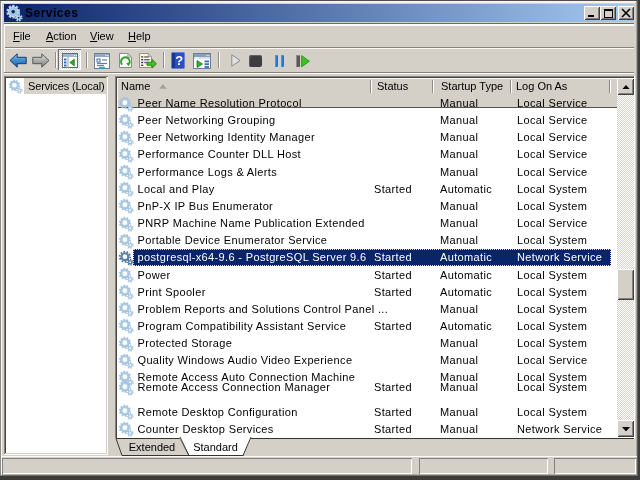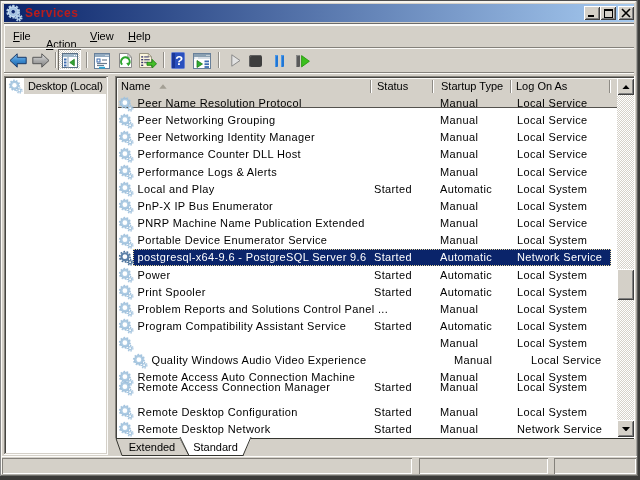--- a/index.html
+++ b/index.html
@@ -58,34 +58,34 @@
 
 <div class="a" style="left:4px;top:4px;width:630px;height:18px;background:linear-gradient(90deg,#0A246A,#A6CAF0);"></div>
 <svg class="a" style="left:5px;top:4px" width="18" height="18" viewBox="0 0 18 18">
   <circle cx="8.2" cy="7.7" r="5.7" fill="none" stroke="#ACCAE6" stroke-width="2.4" stroke-dasharray="2.3,1.3"></circle>
   <circle cx="8.2" cy="7.7" r="4.9" fill="#A2C2E2" stroke="#D4E4F6" stroke-width="1"></circle>
   <circle cx="8.2" cy="7.7" r="2.25" fill="#0E2870" stroke="#CCE0F2" stroke-width="0.8"></circle>
   <circle cx="13.7" cy="13.7" r="3" fill="none" stroke="#AECCE8" stroke-width="1.7" stroke-dasharray="1.6,1.1"></circle>
   <circle cx="13.7" cy="13.7" r="2.1" fill="#9CBEE0" stroke="#C8DCF0" stroke-width="0.9"></circle>
   <circle cx="13.7" cy="13.7" r="0.8" fill="#0E2870"></circle>
 </svg>
-<div class="a" style="left:25px;top:4px;height:31px;line-height:18px;color:#b91c1c;font-weight:bold;font-size:12px;letter-spacing:0.5px;">Services</div>
+<div class="a" style="left:25px;top:4px;height:31px;line-height:18px;color:#000000;font-weight:bold;font-size:12px;letter-spacing:0.5px;">Services</div>
 <div class="a btn3d" style="left:584px;top:6px;width:16px;height:14px;"></div>
 <div class="a" style="left:588px;top:15px;width:6px;height:2px;background:#000;"></div>
 <div class="a btn3d" style="left:600px;top:6px;width:16px;height:14px;"></div>
 <div class="a" style="left:603.5px;top:8.5px;width:9.5px;height:9px;border:1px solid #000;border-top-width:2px;"></div>
 <div class="a btn3d" style="left:618px;top:6px;width:16px;height:14px;"></div>
 <svg class="a" style="left:621px;top:8px" width="10" height="10" viewBox="0 0 10 10">
       <path d="M1,1 L9,9 M9,1 L1,9" stroke="#000" stroke-width="1.6"></path>
     </svg>
 
 <div class="a" style="left:4px;top:23px;width:630px;height:1px;background:#6B6B6B;"></div>
 <div class="a" style="left:4px;top:24px;width:630px;height:2px;background:#FDFCFA;"></div>
 <div class="a" style="left:13px;top:28px;height:16px;line-height:16px;"><span style="text-decoration:underline">F</span>ile</div>
-<div class="a" style="left:46px;top:36px;height:16px;line-height:16px;"><span style="text-decoration:underline">A</span>ction</div>
+<div class="a" style="left:46px;top:28px;height:16px;line-height:16px;"><span style="text-decoration:underline">A</span>ction</div>
 <div class="a" style="left:90px;top:28px;height:16px;line-height:16px;"><span style="text-decoration:underline">V</span>iew</div>
 <div class="a" style="left:128px;top:28px;height:16px;line-height:16px;"><span style="text-decoration:underline">H</span>elp</div>
 <div class="a" style="left:4px;top:47px;width:630px;height:1px;background:#84817B;"></div>
 <div class="a" style="left:4px;top:48px;width:630px;height:1px;background:#FBFAF7;"></div>
 
 <div class="a" style="left:4px;top:72px;width:630px;height:1px;background:#84817B;"></div>
 <div class="a" style="left:4px;top:73px;width:630px;height:1px;background:#FBFAF7;"></div>
 <div class="a" style="left:4px;top:24px;width:1px;height:48px;background:#FBFAF7;"></div>
 
 <svg class="a" style="left:8.5px;top:53px" width="18" height="15" viewBox="0 0 18 15">
@@ -195,21 +195,21 @@
 <div class="a" style="left:5px;top:77px;width:102px;height:377px;background:#454440;"></div>
 <div class="a" style="left:6px;top:78px;width:101px;height:375px;background:#fff;"></div>
 <div class="a" style="left:106px;top:77px;width:1px;height:377px;background:#D4D0C8;"></div>
 <div class="a" style="left:107px;top:77px;width:1px;height:378px;background:#FDFCFA;"></div>
 <div class="a" style="left:5px;top:453px;width:102px;height:1px;background:#D4D0C8;"></div>
 <div class="a" style="left:4px;top:454px;width:104px;height:1px;background:#FDFCFA;"></div>
 <svg class="gi a" style="left:8px;top:79px;width:15px;height:15px;">
       <use href="#gear"></use>
     </svg>
 <div class="a" style="left:24px;top:78px;width:82px;height:16px;background:#D6D2CA;"></div>
-<div class="a" style="left:28px;top:78px;height:16px;line-height:16.5px;letter-spacing:-0.15px;">Desktop (Local)</div>
+<div class="a" style="left:28px;top:78px;height:16px;line-height:16.5px;letter-spacing:-0.15px;">Services (Local)</div>
 
 <div class="a" style="left:115px;top:76px;width:520px;height:362px;background:#87847E;"></div>
 <div class="a" style="left:116px;top:77px;width:518px;height:361px;background:#454440;"></div>
 <div class="a" style="left:117px;top:78px;width:517px;height:360px;background:#fff;"></div>
 <div class="a" style="left:634px;top:76px;width:1px;height:379px;background:#FDFCFA;"></div>
 
 <div class="a" style="left:117px;top:78px;width:500px;height:30px;background:#D4D0C8;box-shadow:inset 1px 1px 0 #FBFAF7,inset 0 -1px 0 #54524E;">
   <div class="a" style="left:4px;top:0;height:16px;line-height:16.5px;">Name</div>
   <svg class="a" style="left:42px;top:5.5px" width="8" height="5" viewBox="0 0 8 5">
         <path d="M4,0.3 L7.7,4.7 L0.3,4.7 Z" fill="#A39F94"></path>
@@ -342,24 +342,25 @@
       </svg>
       <span class="nm" style="">Program Compatibility Assistant Service</span>
       <span class="st" style="">Started</span>
       <span class="su" style="">Automatic</span>
       <span class="lo" style="">Local System</span>
     </div>
 <div class="row" style="top:335.10px;">
       <svg class="gi">
         <use href="#gear"></use>
       </svg>
-      <span class="su" style="">Manual</span>
-      <span class="lo" style="">Local System</span>
-    </div>
-<div class="row" style="top:352.25px;margin-left:14px;">
+      <span class="nm" style="">Protected Storage</span>
+      <span class="su" style="">Manual</span>
+      <span class="lo" style="">Local System</span>
+    </div>
+<div class="row" style="top:352.25px;">
       <svg class="gi">
         <use href="#gear"></use>
       </svg>
       <span class="nm" style="">Quality Windows Audio Video Experience</span>
       <span class="su" style="">Manual</span>
       <span class="lo" style="">Local Service</span>
     </div>
 <div class="row" style="top:369.40px;">
       <svg class="gi">
         <use href="#gear"></use>
@@ -383,21 +384,21 @@
       </svg>
       <span class="nm" style="">Remote Desktop Configuration</span>
       <span class="st" style="">Started</span>
       <span class="su" style="">Manual</span>
       <span class="lo" style="">Local System</span>
     </div>
 <div class="row" style="top:420.85px;">
       <svg class="gi">
         <use href="#gear"></use>
       </svg>
-      <span class="nm" style="">Remote Desktop Network</span>
+      <span class="nm" style="">Counter Desktop Services</span>
       <span class="st" style="">Started</span>
       <span class="su" style="">Manual</span>
       <span class="lo" style="">Network Service</span>
     </div>
 
 <div class="a dith" style="left:617px;top:95px;width:17px;height:325px;"></div>
 <div class="a btn3d" style="left:617px;top:78px;width:17px;height:17px;"></div>
 <svg class="a" style="left:621.5px;top:84.5px" width="8" height="4.5" viewBox="0 0 8 4.5">
       <path d="M4,0 L8,4.5 L0,4.5 Z" fill="#000"></path>
     </svg>

